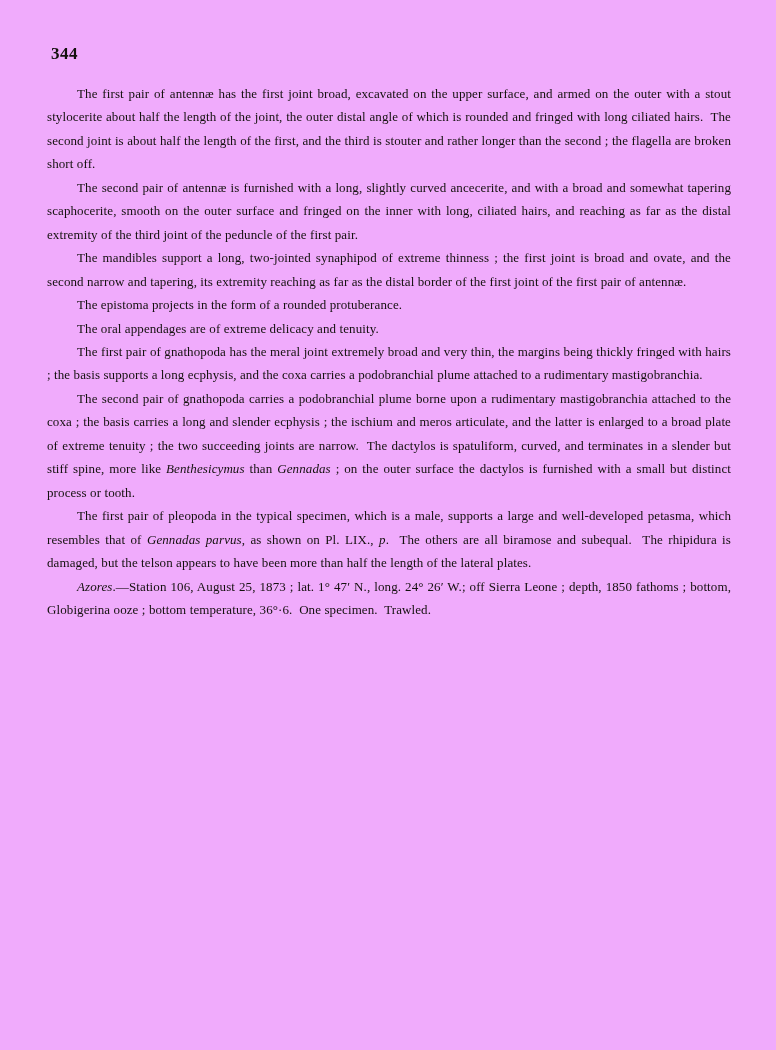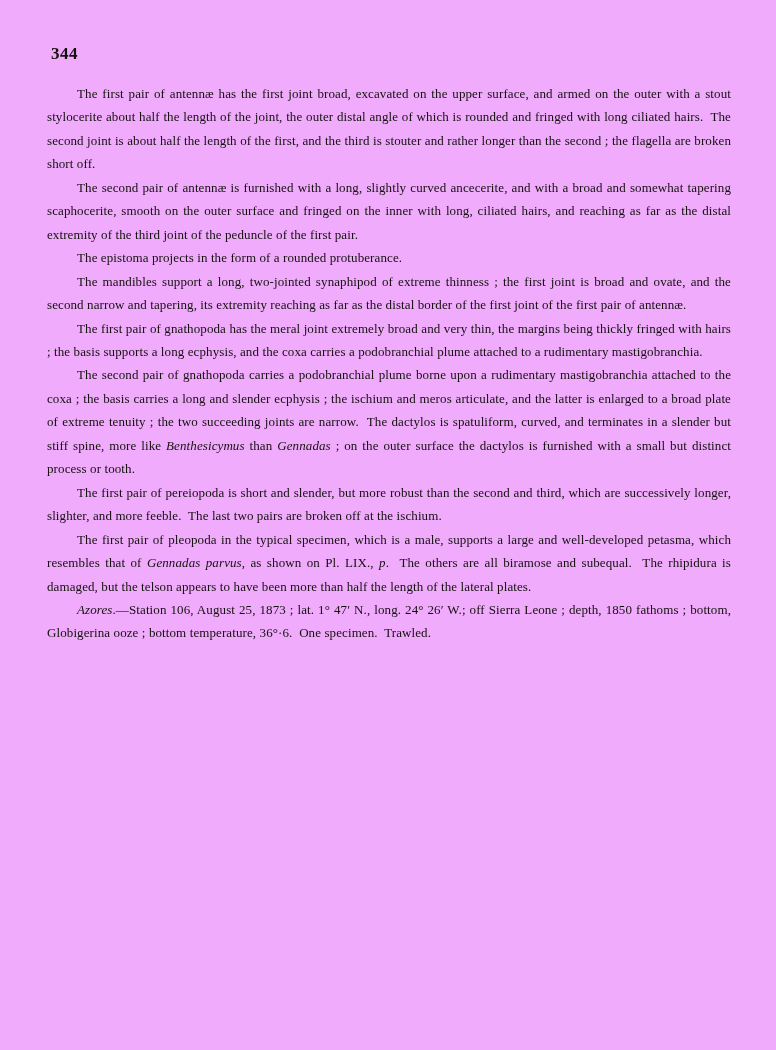--- a/index.html
+++ b/index.html
@@ -60,21 +60,21 @@
 </head>
 <body>
 
 <div class="page">
   <header class="page-header">
     <span class="page-number">344</span>
   </header>
   <main class="page-body">
       <p><span>The first pair of antennæ has the first joint broad, excavated on the upper surface, and armed on the outer with a stout stylocerite about half the length of the joint, the outer distal angle of which is rounded and fringed with long ciliated hairs.&nbsp; The second joint is about half the length of the first, and the third is stouter and rather longer than the second ; the flagella are broken short off.</span></p>
       <p><span>The second pair of antennæ is furnished with a long, slightly curved ancecerite, and with a broad and somewhat tapering scaphocerite, smooth on the outer surface and fringed on the inner with long, ciliated hairs, and reaching as far as the distal extremity of the third joint of the peduncle of the first pair.</span></p>
+      <p><span>The mandibles support a long, two-jointed synaphipod of extreme thinness ; the first joint is broad and ovate, and the second narrow and tapering, its extremity reaching as far as the distal border of the first joint of the first pair of antennæ.</span></p>
       <p><span>The epistoma projects in the form of a rounded protuberance.</span></p>
-      <p><span>The mandibles support a long, two-jointed synaphipod of extreme thinness ; the first joint is broad and ovate, and the second narrow and tapering, its extremity reaching as far as the distal border of the first joint of the first pair of antennæ.</span></p>
+      <p><span>The oral appendages are of extreme delicacy and tenuity.</span></p>
       <p><span>The first pair of gnathopoda has the meral joint extremely broad and very thin, the margins being thickly fringed with hairs ; the basis supports a long ecphysis, and the coxa carries a podobranchial plume attached to a rudimentary mastigobranchia.</span></p>
       <p><span>The second pair of gnathopoda carries a podobranchial plume borne upon a rudimentary mastigobranchia attached to the coxa ; the basis carries a long and slender ecphysis ; the ischium and meros articulate, and the latter is enlarged to a broad plate of extreme tenuity ; the two succeeding joints are narrow.&nbsp; The dactylos is spatuliform, curved, and terminates in a slender but stiff spine, more like </span><i>Benthesicymus</i><span> than </span><i>Gennadas</i><span> ; on the outer surface the dactylos is furnished with a small but distinct process or tooth.</span></p>
-      <p><span>The first pair of pereiopoda is short and slender, but more robust than the second and third, which are successively longer, slighter, and more feeble.&nbsp; The last two pairs are broken off at the ischium.</span></p>
       <p><span>The first pair of pleopoda in the typical specimen, which is a male, supports a large and well-developed petasma, which resembles that of </span><i>Gennadas parvus</i><span>, as shown on Pl. LIX., </span><i>p</i><span>.&nbsp; The others are all biramose and subequal.&nbsp; The rhipidura is damaged, but the telson appears to have been more than half the length of the lateral plates.</span></p>
       <p><i>Azores</i><span>.—Station 106, August 25, 1873 ; lat. 1° 47′ N., long. 24° 26′ W.; off Sierra Leone ; depth, 1850 fathoms ; bottom, Globigerina ooze ; bottom temperature, 36°·6.&nbsp; One specimen.&nbsp; Trawled.</span></p>
     </main>
 </div>
 
 </body></html>

